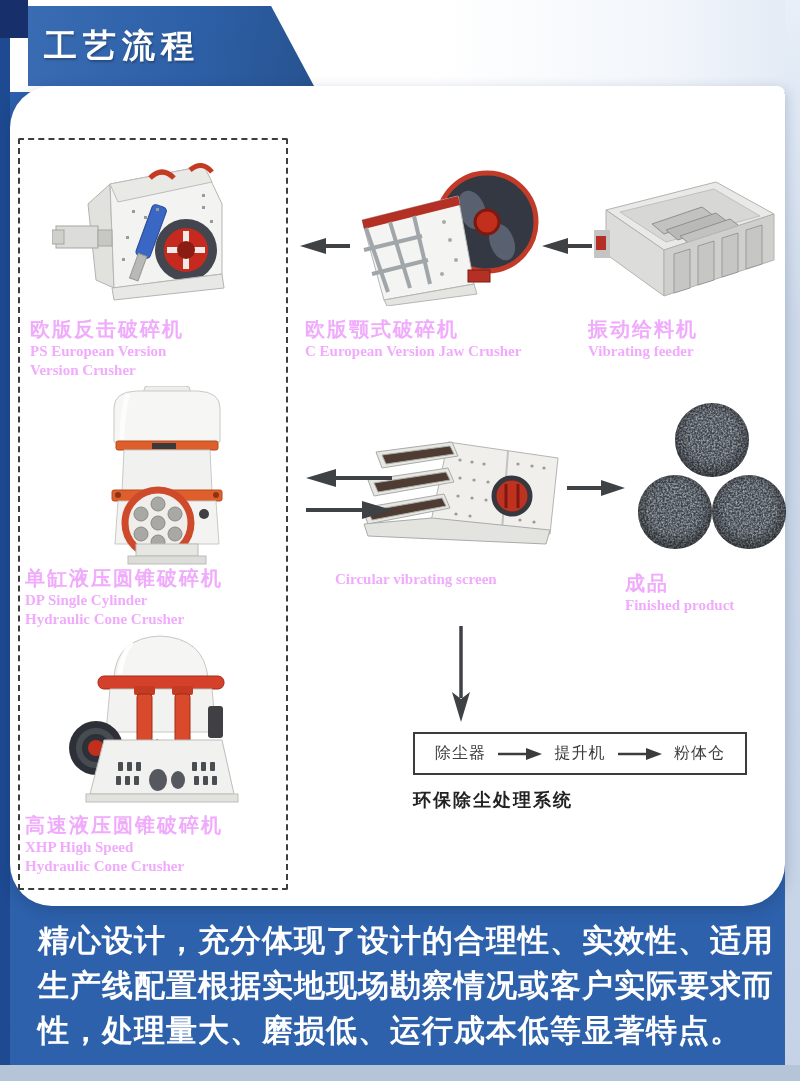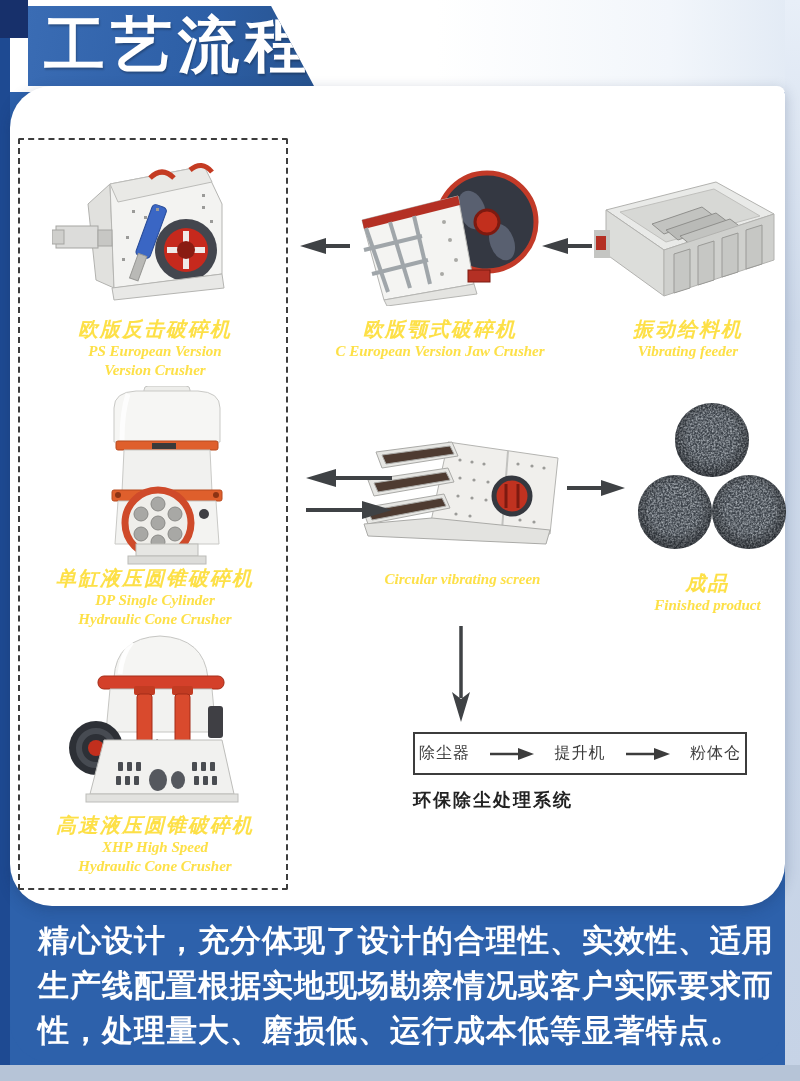--- a/index.html
+++ b/index.html
@@ -16,40 +16,40 @@
   .top-band{left:10px;top:0;width:776px;height:92px;
             background:linear-gradient(90deg,#ffffff 55%,#f2f6fb 85%,#e3ebf5);}
   .blue-mass{left:10px;top:86px;width:775px;height:976px;background:#2d61ab;
              border-radius:0 0 40px 40px;}
 
   
   .banner{left:28px;top:6px;width:286px;height:80px;
           background:linear-gradient(100deg,#3a6cb4 0%,#2d5fa6 60%,#27538f 100%);
           clip-path:polygon(0 0,85% 0,100% 100%,0 100%);
           display:flex;align-items:center;}
-  .banner-title{color:#ffffff;font-size:61px;font-weight:800;letter-spacing:6px;
+  .banner-title{color:#ffffff;font-size:33px;font-weight:800;letter-spacing:6px;
                 padding-left:16px;text-shadow:1px 2px 2px rgba(0,0,0,0.25);}
 
   
   .panel{left:10px;top:86px;width:775px;height:820px;background:#ffffff;
          border-radius:42px 8px 42px 42px;box-shadow:0 4px 14px rgba(20,40,80,0.25);}
 
   .dashed-box{left:18px;top:138px;width:266px;height:748px;
               border:2px dashed #3d3d3d;border-radius:2px;}
 
   
-  .mlabel{text-align:center;color:#fde047;font-style:italic;}
+  .mlabel{text-align:left;color:#f0abfc;}
   .mlabel .zh{font-size:20px;font-weight:600;letter-spacing:2px;line-height:26px;}
   .mlabel .en{font-family:"Liberation Serif",serif;font-weight:700;
               font-size:15px;line-height:19px;}
 
   
   .dust-box{left:413px;top:732px;width:334px;height:43px;border:2px solid #3c3c3c;
             display:flex;align-items:center;justify-content:space-between;
-            padding:0 4px;box-sizing:border-box;background:#fff;}
+            padding:0 20px;box-sizing:border-box;background:#fff;}
   .dust-step{font-size:16px;color:#3c3c3c;letter-spacing:1px;}
   .dust-caption{left:413px;top:788px;width:334px;text-align:left;
                 font-size:18px;font-weight:700;color:#222;letter-spacing:2px;}
 
   
   .footer-line{color:#ffffff;font-size:31px;font-weight:700;letter-spacing:1px;
                line-height:45px;white-space:nowrap;}
   svg{display:block;}
 </style>
 </head>

